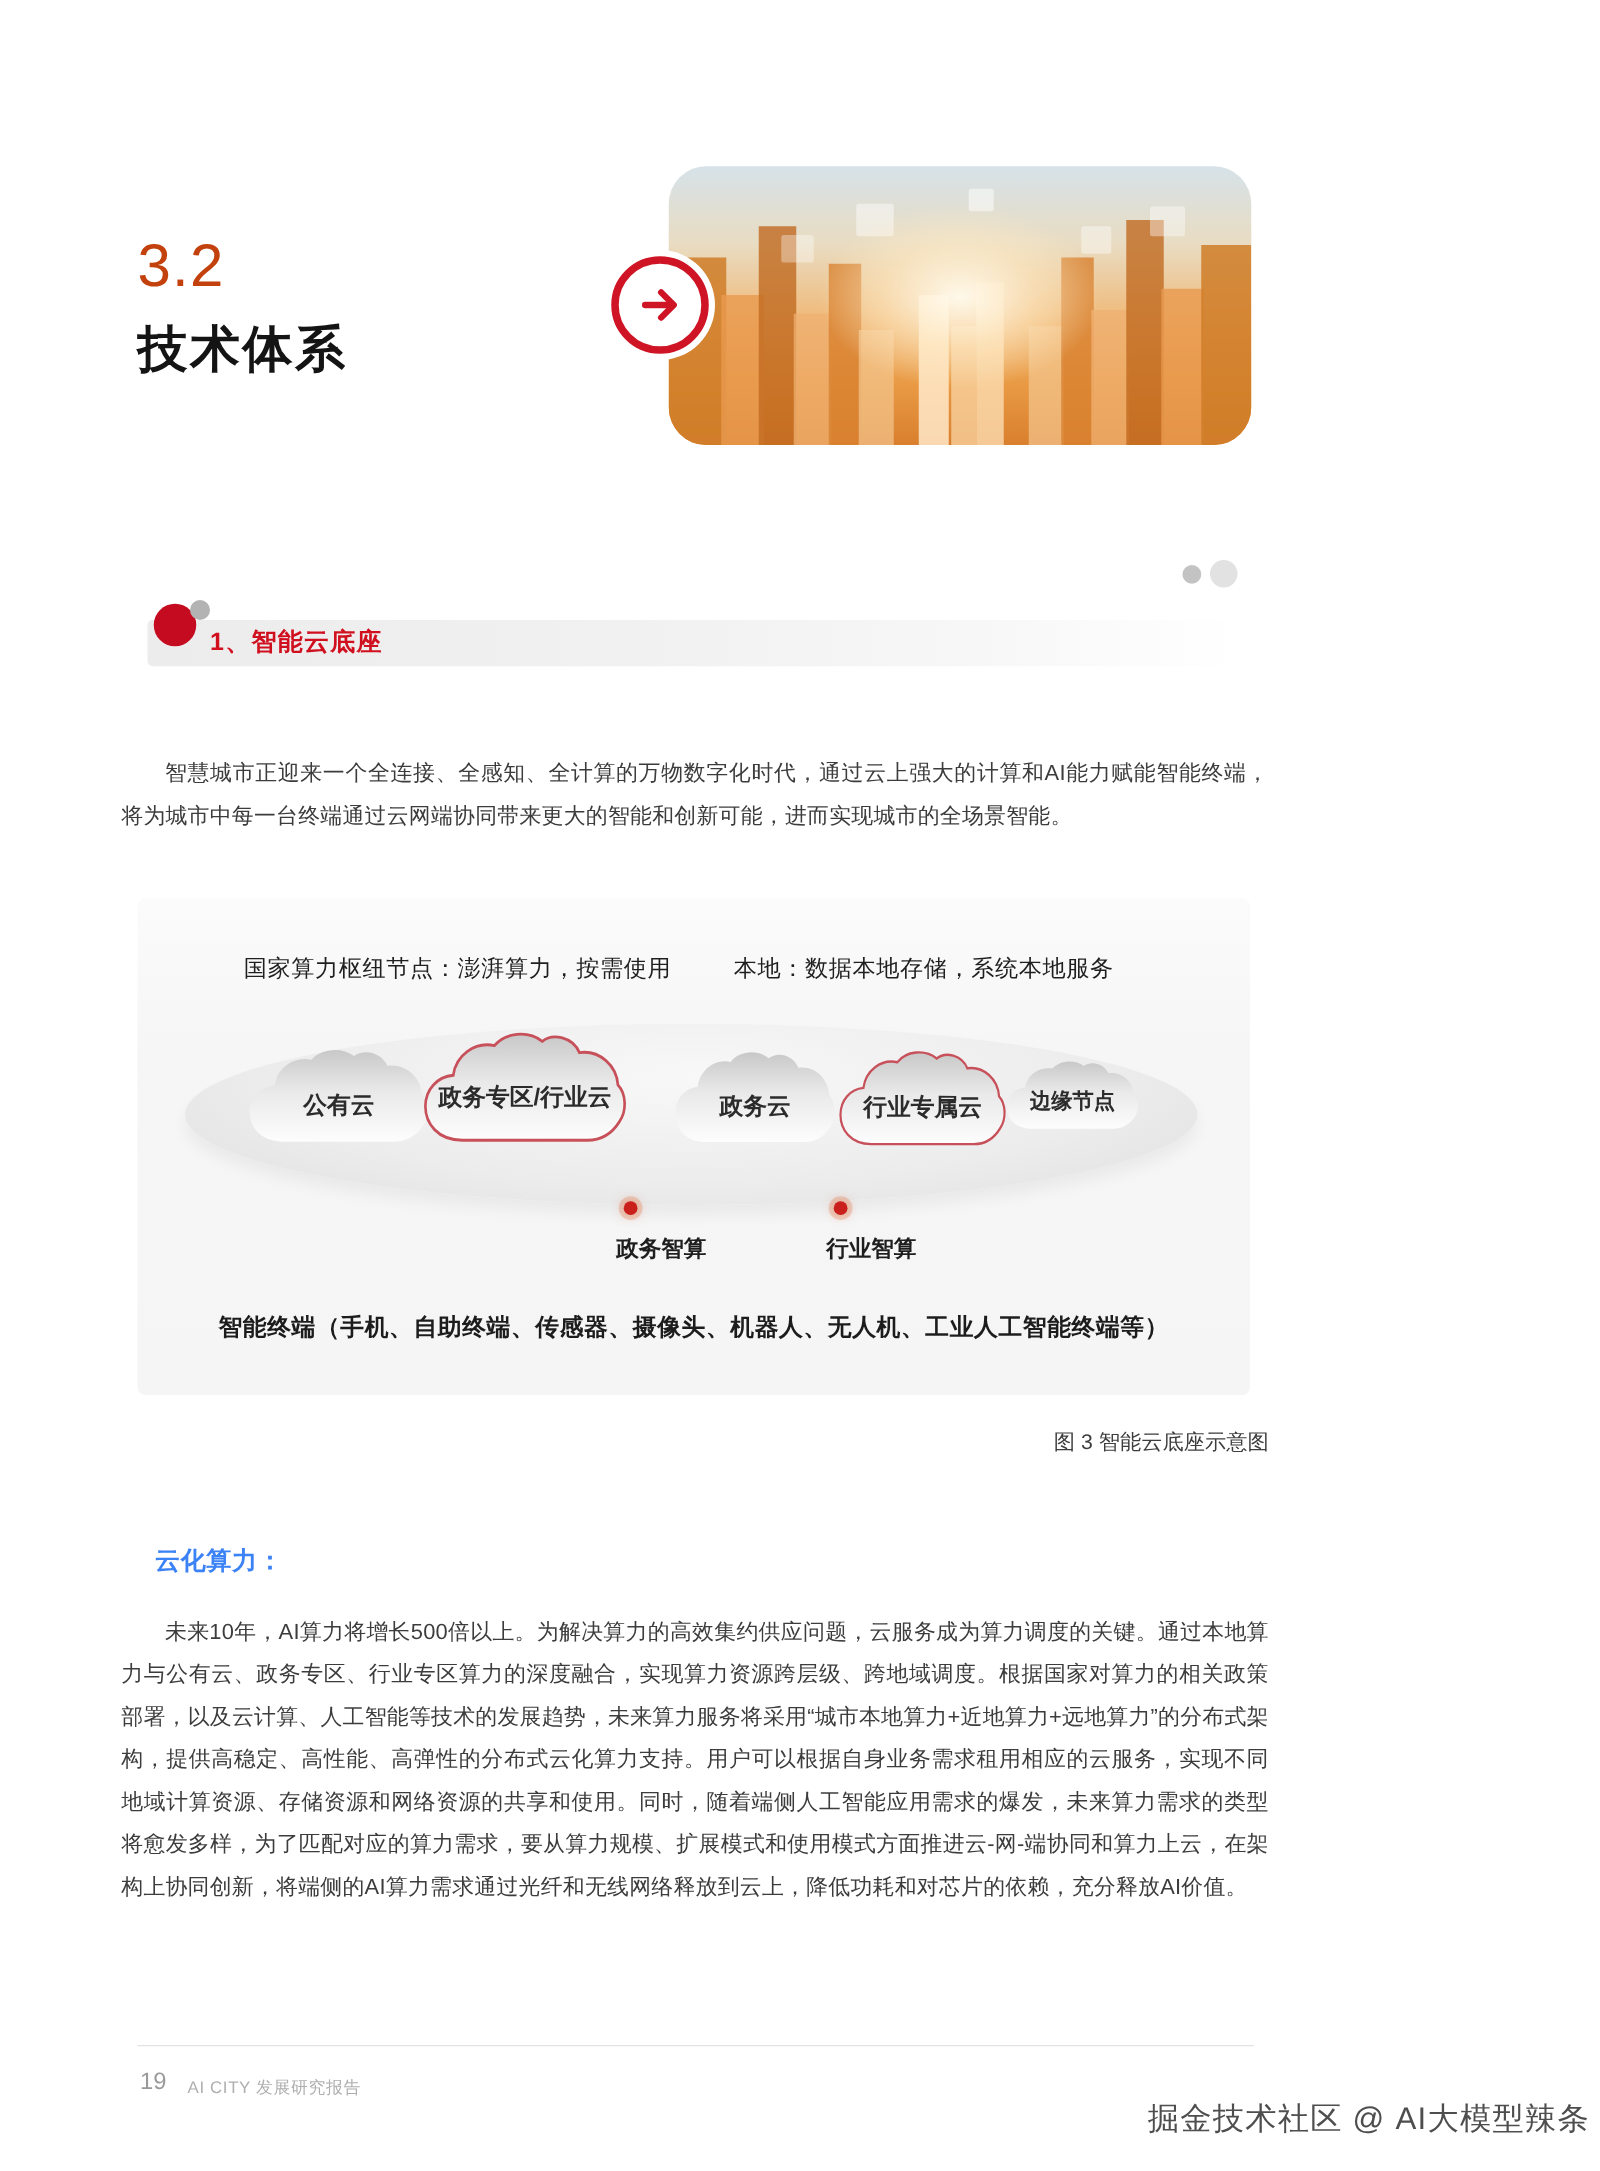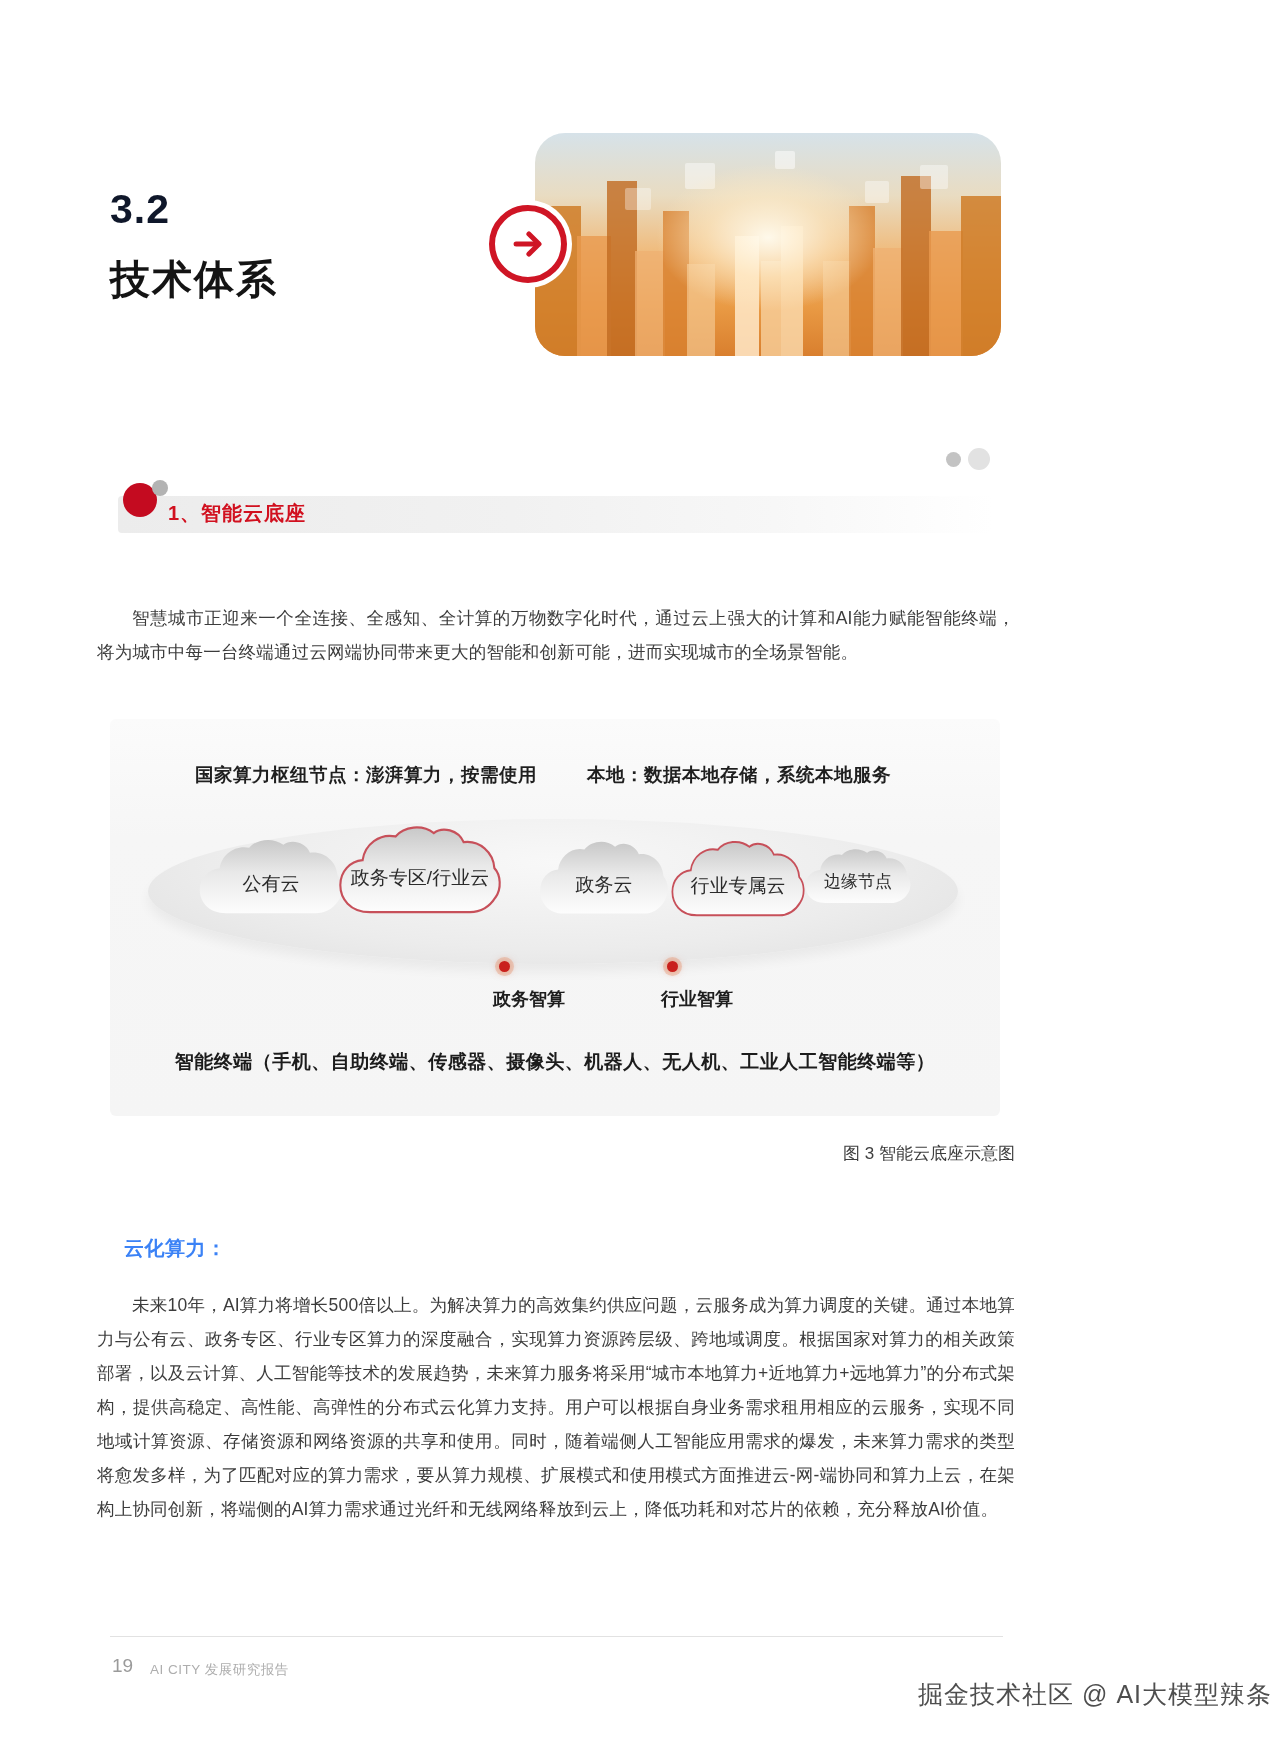--- a/index.html
+++ b/index.html
@@ -1,21 +1,21 @@
 <!DOCTYPE html>
 <html><head>
 <meta charset="utf-8">
 <style>
   * { margin:0; padding:0; box-sizing:border-box; }
   html,body { background:#ffffff; }
   body { font-family:"Liberation Sans","DejaVu Sans",sans-serif; }
   .page { position:relative; width:1280px; height:1737px; background:#ffffff; overflow:hidden; margin:0 auto; }
 
   
-  .sec-num   { position:absolute; left:110px; top:186px; font-size:41px; font-weight:700; color:#0f172a; letter-spacing:1px; }
+  .sec-num   { position:absolute; left:110px; top:186px; font-size:48px; font-weight:400; color:#c2410c; letter-spacing:1px; }
   .sec-title { position:absolute; left:110px; top:252px; font-size:40px; font-weight:700; color:#141414; letter-spacing:2px; }
 
   
   .photo { position:absolute; left:535px; top:133px; width:466px; height:223px; border-radius:30px; overflow:hidden;
            background:linear-gradient(180deg,#d6e2e9 0%,#e9dcc2 28%,#f0b978 55%,#e99a44 78%,#d97f2e 100%); }
   .photo .glow { position:absolute; left:26%; top:14%; width:48%; height:66%;
            background:radial-gradient(closest-side, rgba(255,251,238,.96), rgba(255,236,200,.55) 55%, rgba(255,236,200,0) 100%); }
   .photo .blk { position:absolute; bottom:0; }
   .photo .cube { position:absolute; border-radius:2px; }
 
@@ -35,32 +35,32 @@
 
   
   .para { position:absolute; left:97px; width:918px; font-size:17.5px; line-height:34px; color:#3c3c3c;
           text-align:justify; text-indent:2em; letter-spacing:0.2px; }
   .para-intro { top:601px; }
   .para-cloudpower { top:1288px; }
 
   
   .panel { position:absolute; left:110px; top:719px; width:890px; height:397px; border-radius:6px;
            background:linear-gradient(180deg,#fbfbfb 0%,#f6f6f6 30%,#f5f5f5 100%); }
-  .panel-header { position:absolute; top:43px; font-size:18.5px; font-weight:700; color:#1f1f1f; letter-spacing:0.5px; }
+  .panel-header { position:absolute; top:43px; font-size:18.5px; font-weight:400; color:#1f1f1f; letter-spacing:0.5px; }
   .panel-header.left  { left:85px; }
   .panel-header.right { left:477px;text-align:center; }
   .platform { position:absolute; left:38px; top:100px; width:810px; height:145px; border-radius:50%;
            background:radial-gradient(ellipse at 50% 30%, #f8f8f8 0%, #ececec 60%, #dfdfdf 100%);
            box-shadow:0 8px 12px rgba(0,0,0,0.05); }
   .cloud { position:absolute; }
   .cloud svg { position:absolute; left:0; top:0; width:100%; height:100%; }
   .cloud .cloud-path { fill:url(#cloudGrad); stroke:none; }
   .cloud.highlight .cloud-path { stroke:#c7505a; stroke-width:2; }
   .cloud-label { position:absolute; left:0; right:0; top:52%; transform:translateY(-50%);
-           text-align:center; font-size:19px; font-weight:400; color:#2b2b2b; }
+           text-align:center; font-size:19px; font-weight:700; color:#2b2b2b; }
   .cloud.small .cloud-label { font-size:17px; }
   .glow-dot { position:absolute; width:11px; height:11px; border-radius:50%; background:#c9201c;
            box-shadow:0 0 0 4px rgba(225,120,70,0.28), 0 0 9px rgba(220,80,40,0.55); }
   .compute-label { position:absolute; width:120px; text-align:right; font-size:18px; font-weight:600; color:#1e1e1e; }
   .terminal-line { position:absolute; left:0; right:0; top:330px; text-align:center; font-size:19px; font-weight:700; color:#1c1c1c; letter-spacing:0.5px; }
 
   .fig-caption { position:absolute; left:97px; top:1142px; width:918px; text-align:right; font-size:17px; color:#3d3d3d; }
 
   .cloudpower-heading { position:absolute; left:124px; top:1235px; font-size:20px; font-weight:700; color:#3b82f6; letter-spacing:0.5px; }
 

